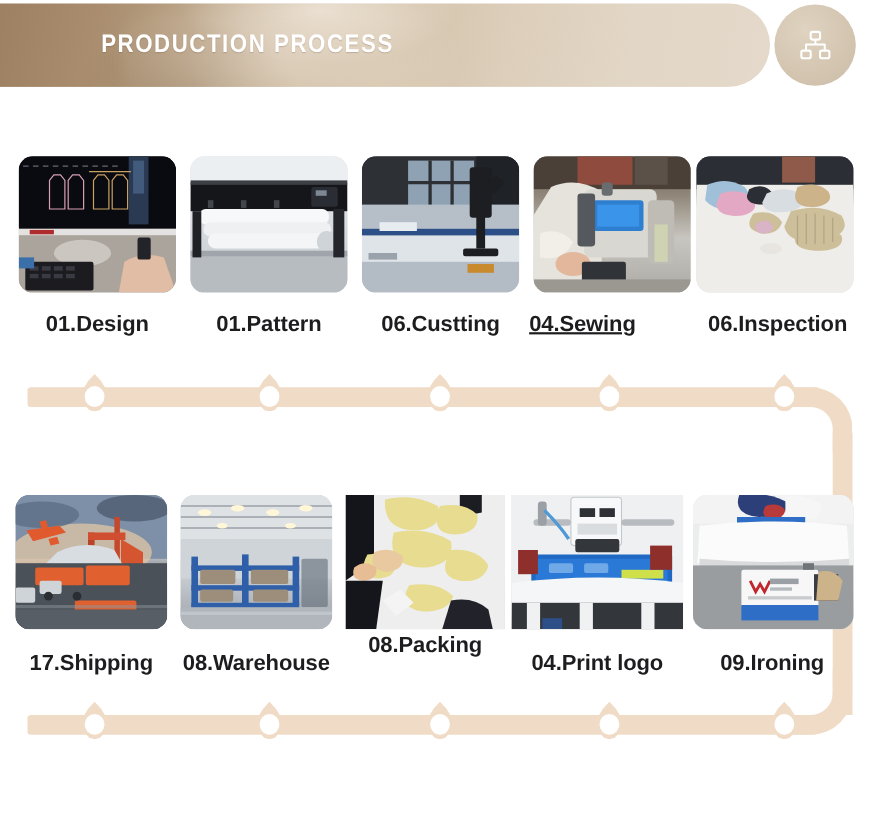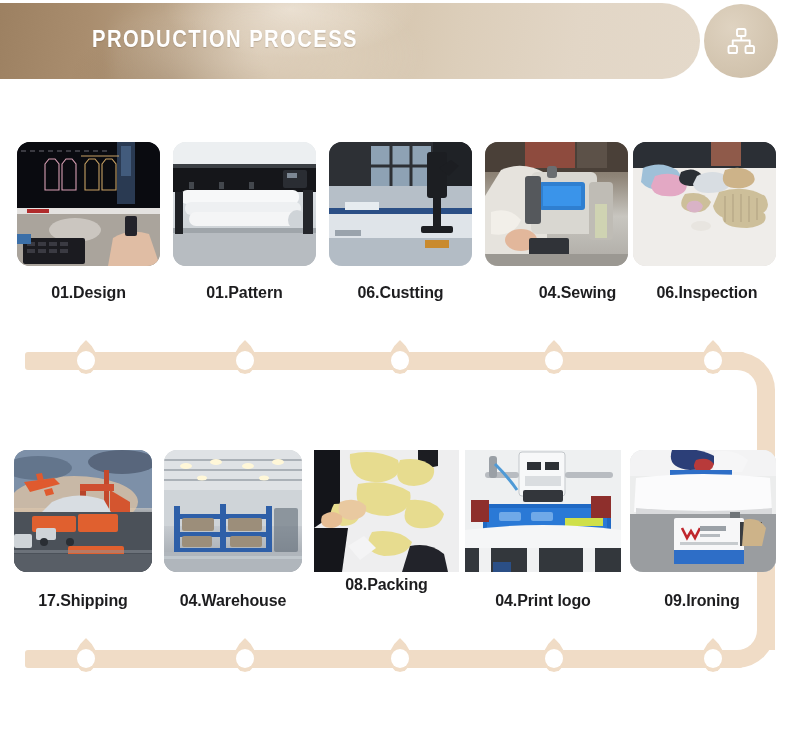--- a/index.html
+++ b/index.html
@@ -84,21 +84,21 @@
     overflow: hidden;
     background: #e9e9ea;
   }
   .card.rounded { border-radius: 13px; }
   .card.square  { border-radius: 0; }
   .card > .ph { position: absolute; inset: 0; }
 
   .step-label {
     position: absolute;
     color: #1d1d1f;
-    font-size: 16px;
+    font-size: 20px;
     font-weight: bold;
     letter-spacing: -0.1px;
     white-space: nowrap;
     text-align: center;
   }
 
   
   .rail {
     position: absolute;
     background: #f0dcc6;
@@ -304,21 +304,21 @@
       <path d="M52 52 q18 -4 26 8 q-4 12 -20 10 q-16 -4 -6 -18 z" fill="#cdbf9a"></path>
       <path d="M56 60 q10 -4 14 4 q-2 8 -12 6 q-8 -4 -2 -10 z" fill="#d9b3c6"></path>
       <ellipse cx="68" cy="84" rx="10" ry="5" fill="#e8e5e0"></ellipse>
     </svg>
   </div>
 </div>
 
 <div class="step-label" style="left:17px;  top:284px; width:143px;">01.Design</div>
 <div class="step-label" style="left:173px; top:284px; width:143px;">01.Pattern</div>
 <div class="step-label" style="left:329px; top:284px; width:143px;">06.Custting</div>
-<div class="step-label" style="left:506px; top:284px; width:143px;">04.Sewing</div>
+<div class="step-label" style="left:458px; top:284px; width:143px;text-decoration:underline;">04.Sewing</div>
 <div class="step-label" style="left:633px; top:284px; width:148px;">06.Inspection</div>
 
 <div>
   <div class="rail rail-h" style="left:25px; top:352px; width:720px;"></div>
   <div class="corner tr" style="left:715px; top:352px;"></div>
   <div class="rail rail-v" style="left:757px; top:394px; height:256px;"></div>
 
   <div class="pin" style="left:73px;  top:340px;">
     <div class="pin-body"></div>
       <div class="pin-hole"></div>
@@ -502,21 +502,21 @@
       <rect x="50" y="92" width="58" height="3" fill="#c7cbce"></rect>
       <rect x="44" y="100" width="70" height="14" fill="#2e6ec7"></rect>
       <rect x="110" y="72" width="22" height="24" fill="#3a3d41"></rect>
       <path d="M114 70 q14 -4 22 8 l-4 18 h-20 z" fill="#cdb389"></path>
       <rect x="100" y="62" width="10" height="6" fill="#6f7478"></rect>
     </svg>
   </div>
 </div>
 
 <div class="step-label" style="left:8px;   top:592px; width:150px;">17.Shipping</div>
-<div class="step-label" style="left:157px; top:592px; width:152px;">04.Warehouse</div>
+<div class="step-label" style="left:157px; top:592px; width:152px;">08.Warehouse</div>
 <div class="step-label" style="left:314px; top:576px; width:145px;">08.Packing</div>
 <div class="step-label" style="left:465px; top:592px; width:156px;">04.Print logo</div>
 <div class="step-label" style="left:628px; top:592px; width:148px;">09.Ironing</div>
 
 <div>
   <div class="rail rail-h" style="left:25px; top:650px; width:718px;"></div>
   <div class="corner br" style="left:715px; top:608px;"></div>
 
   <div class="pin" style="left:73px;  top:638px;">
     <div class="pin-body"></div>

